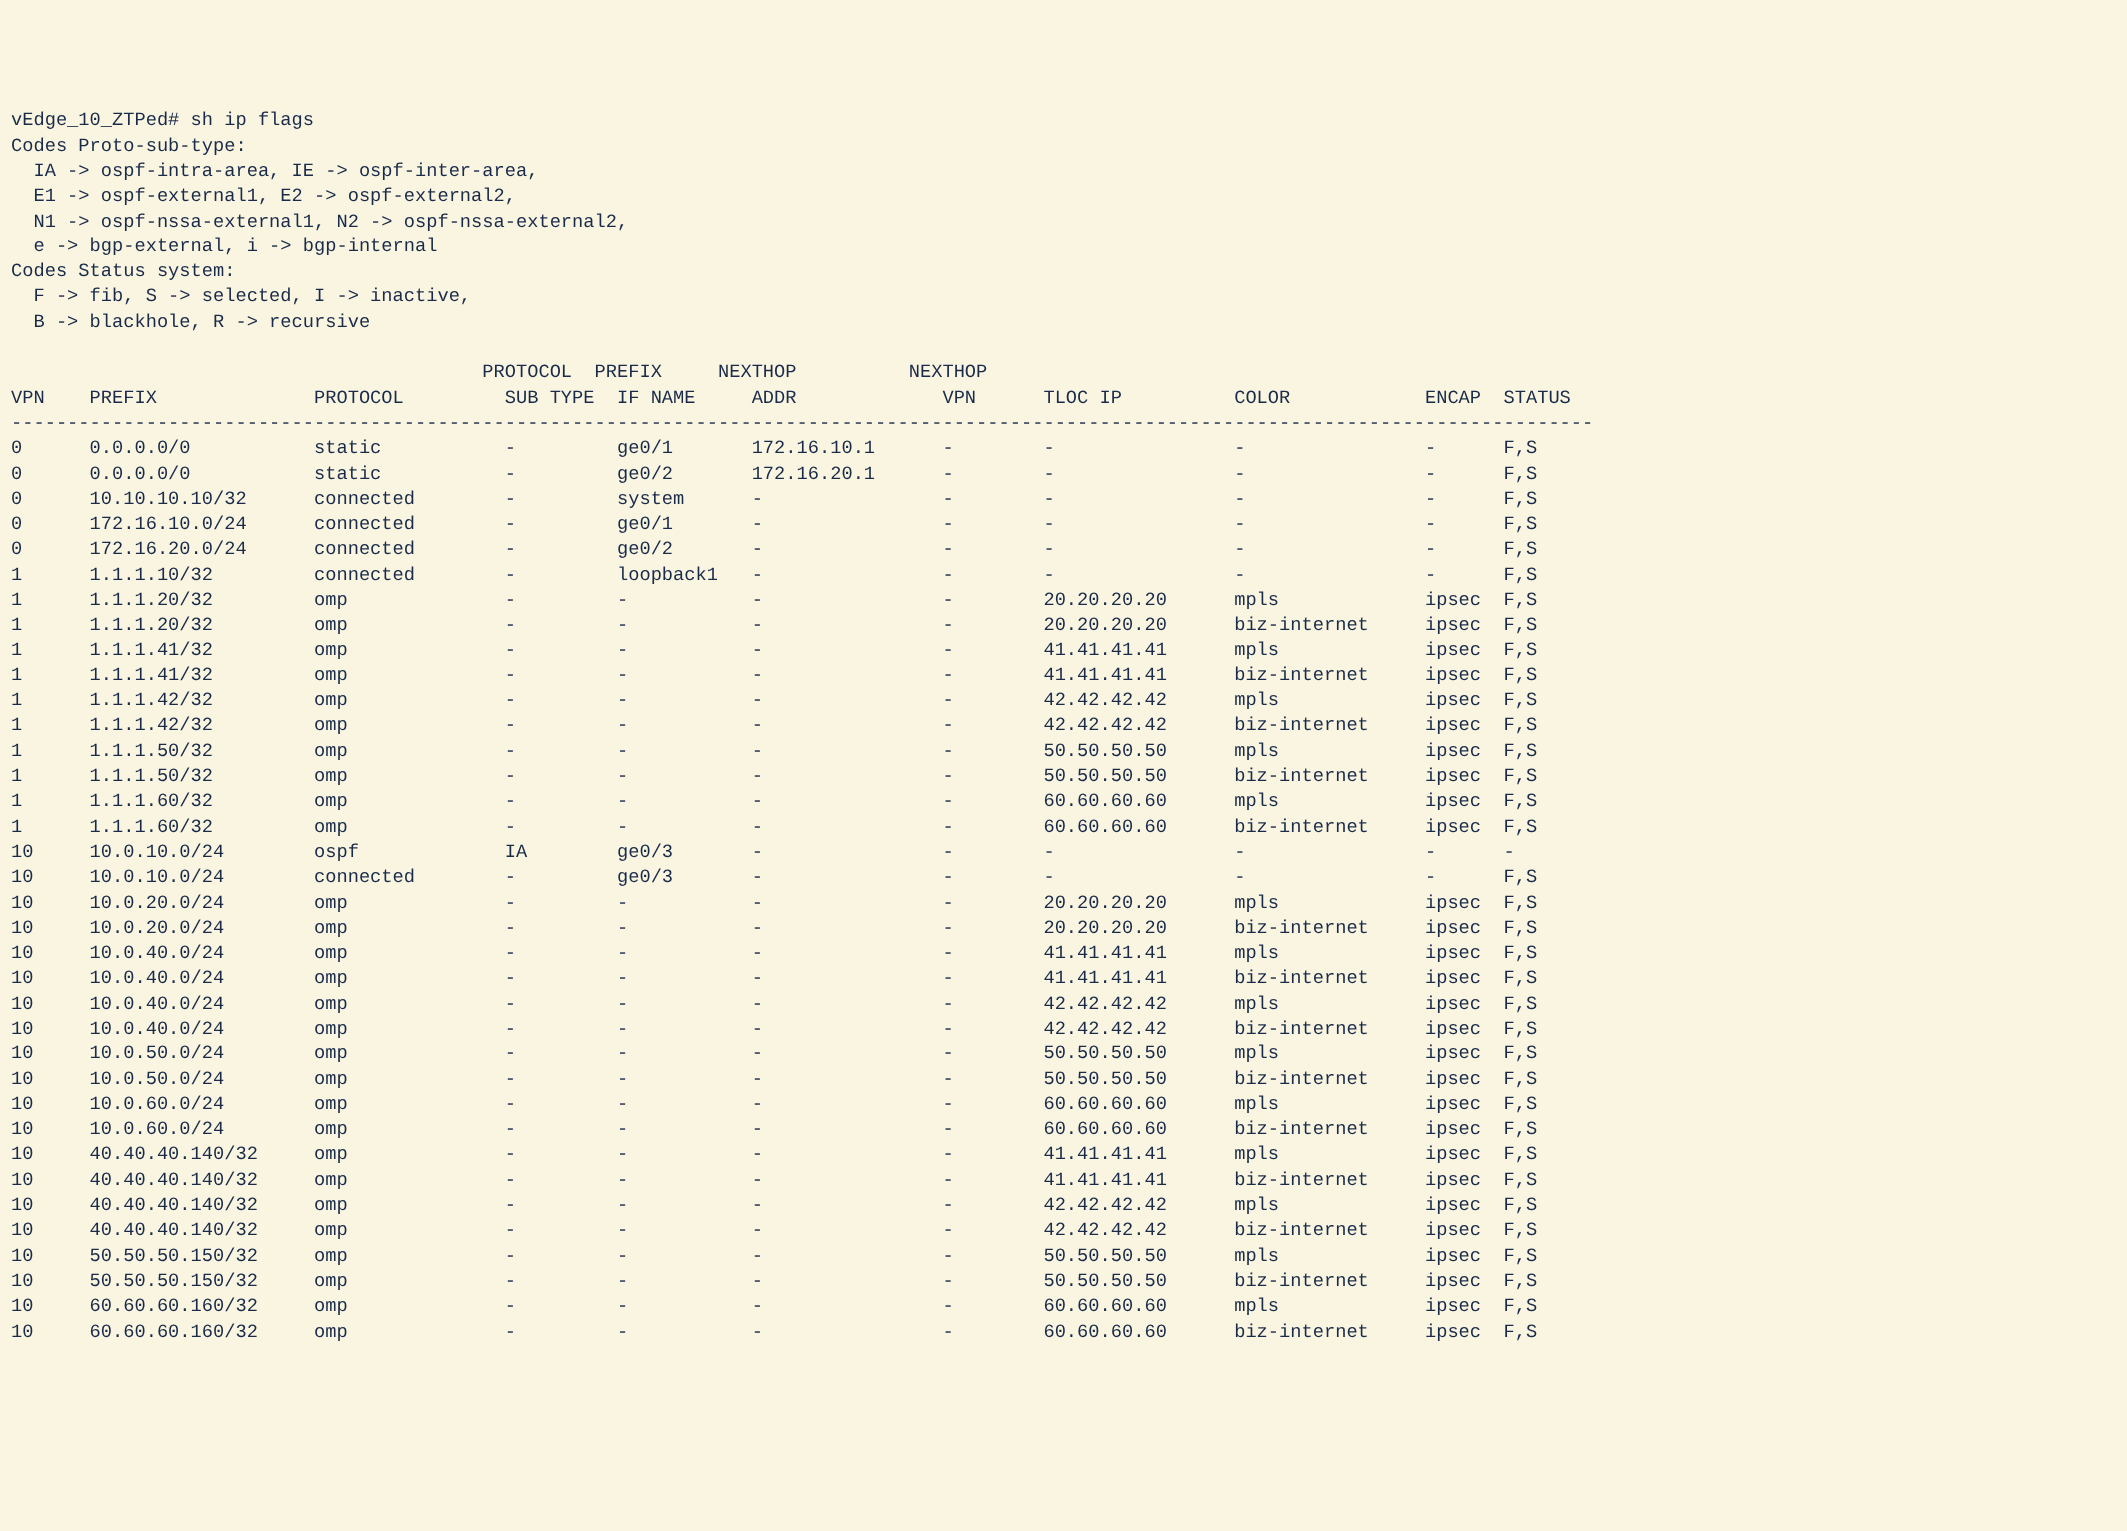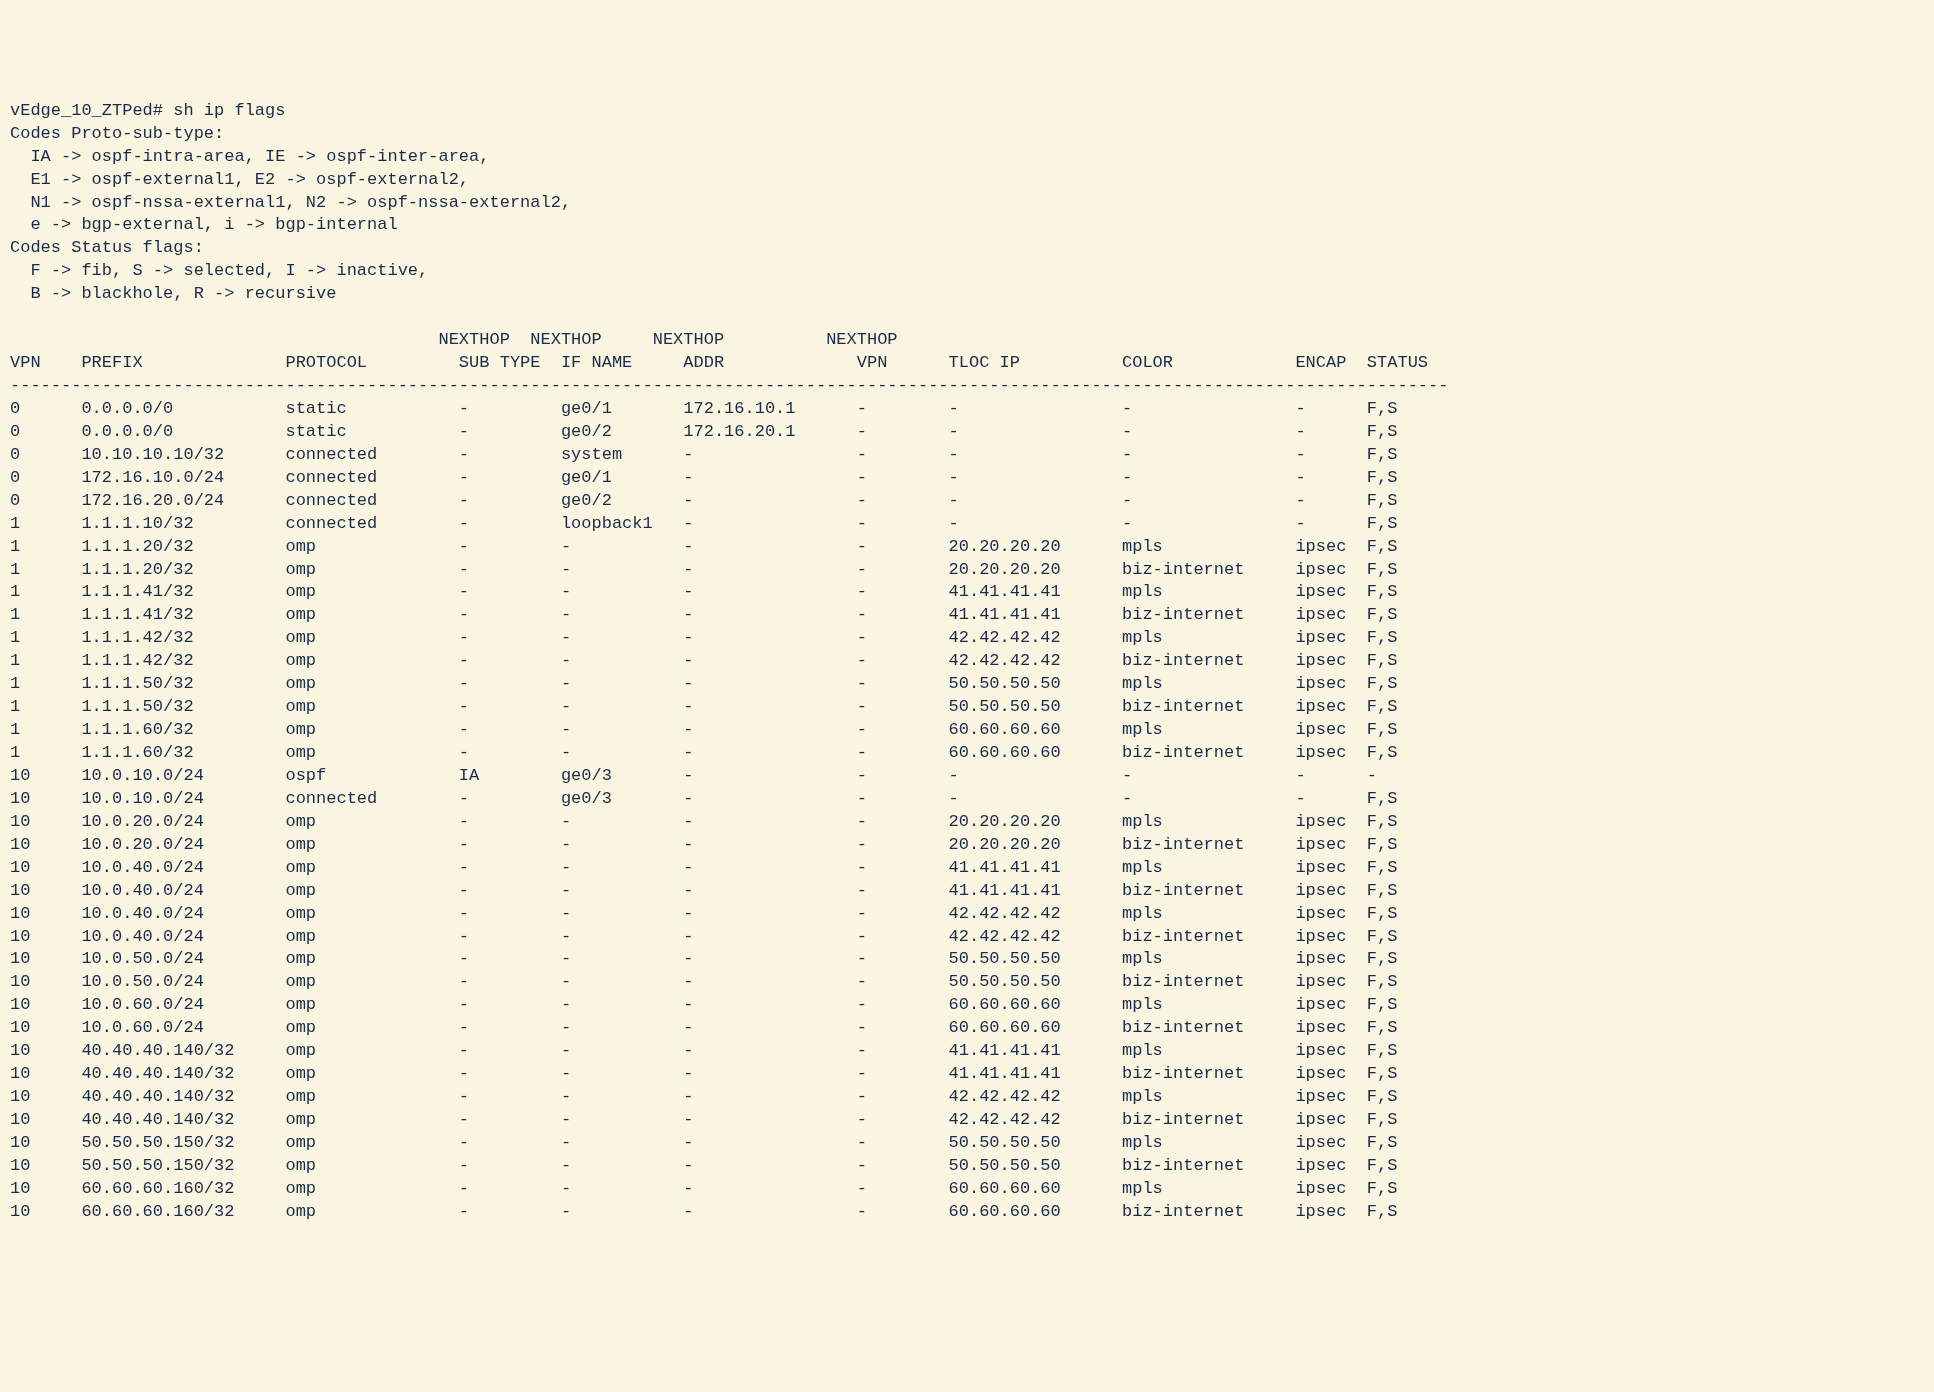--- a/index.html
+++ b/index.html
@@ -21,25 +21,25 @@
 <body>
 
 
 
 <div class="terminal-output"><span>vEdge_10_ZTPed# sh ip flags</span>
 <span>Codes Proto-sub-type:</span>
 <span>  IA -&gt; ospf-intra-area, IE -&gt; ospf-inter-area,</span>
 <span>  E1 -&gt; ospf-external1, E2 -&gt; ospf-external2,</span>
 <span>  N1 -&gt; ospf-nssa-external1, N2 -&gt; ospf-nssa-external2,</span>
 <span>  e -&gt; bgp-external, i -&gt; bgp-internal</span>
-<span>Codes Status flags:</span>
+<span>Codes Status system:</span>
 <span>  F -&gt; fib, S -&gt; selected, I -&gt; inactive,</span>
 <span>  B -&gt; blackhole, R -&gt; recursive</span>
 
-<span>                                          NEXTHOP  NEXTHOP     NEXTHOP          NEXTHOP</span>
+<span>                                          PROTOCOL  PREFIX     NEXTHOP          NEXTHOP</span>
 <span>VPN    PREFIX              PROTOCOL         SUB TYPE  IF NAME     ADDR             VPN      TLOC IP          COLOR            ENCAP  STATUS</span>
 <span>---------------------------------------------------------------------------------------------------------------------------------------------</span>
 <span id="route-rows">0      0.0.0.0/0           static           -         ge0/1       172.16.10.1      -        -                -                -      F,S
 0      0.0.0.0/0           static           -         ge0/2       172.16.20.1      -        -                -                -      F,S
 0      10.10.10.10/32      connected        -         system      -                -        -                -                -      F,S
 0      172.16.10.0/24      connected        -         ge0/1       -                -        -                -                -      F,S
 0      172.16.20.0/24      connected        -         ge0/2       -                -        -                -                -      F,S
 1      1.1.1.10/32         connected        -         loopback1   -                -        -                -                -      F,S
 1      1.1.1.20/32         omp              -         -           -                -        20.20.20.20      mpls             ipsec  F,S
 1      1.1.1.20/32         omp              -         -           -                -        20.20.20.20      biz-internet     ipsec  F,S

